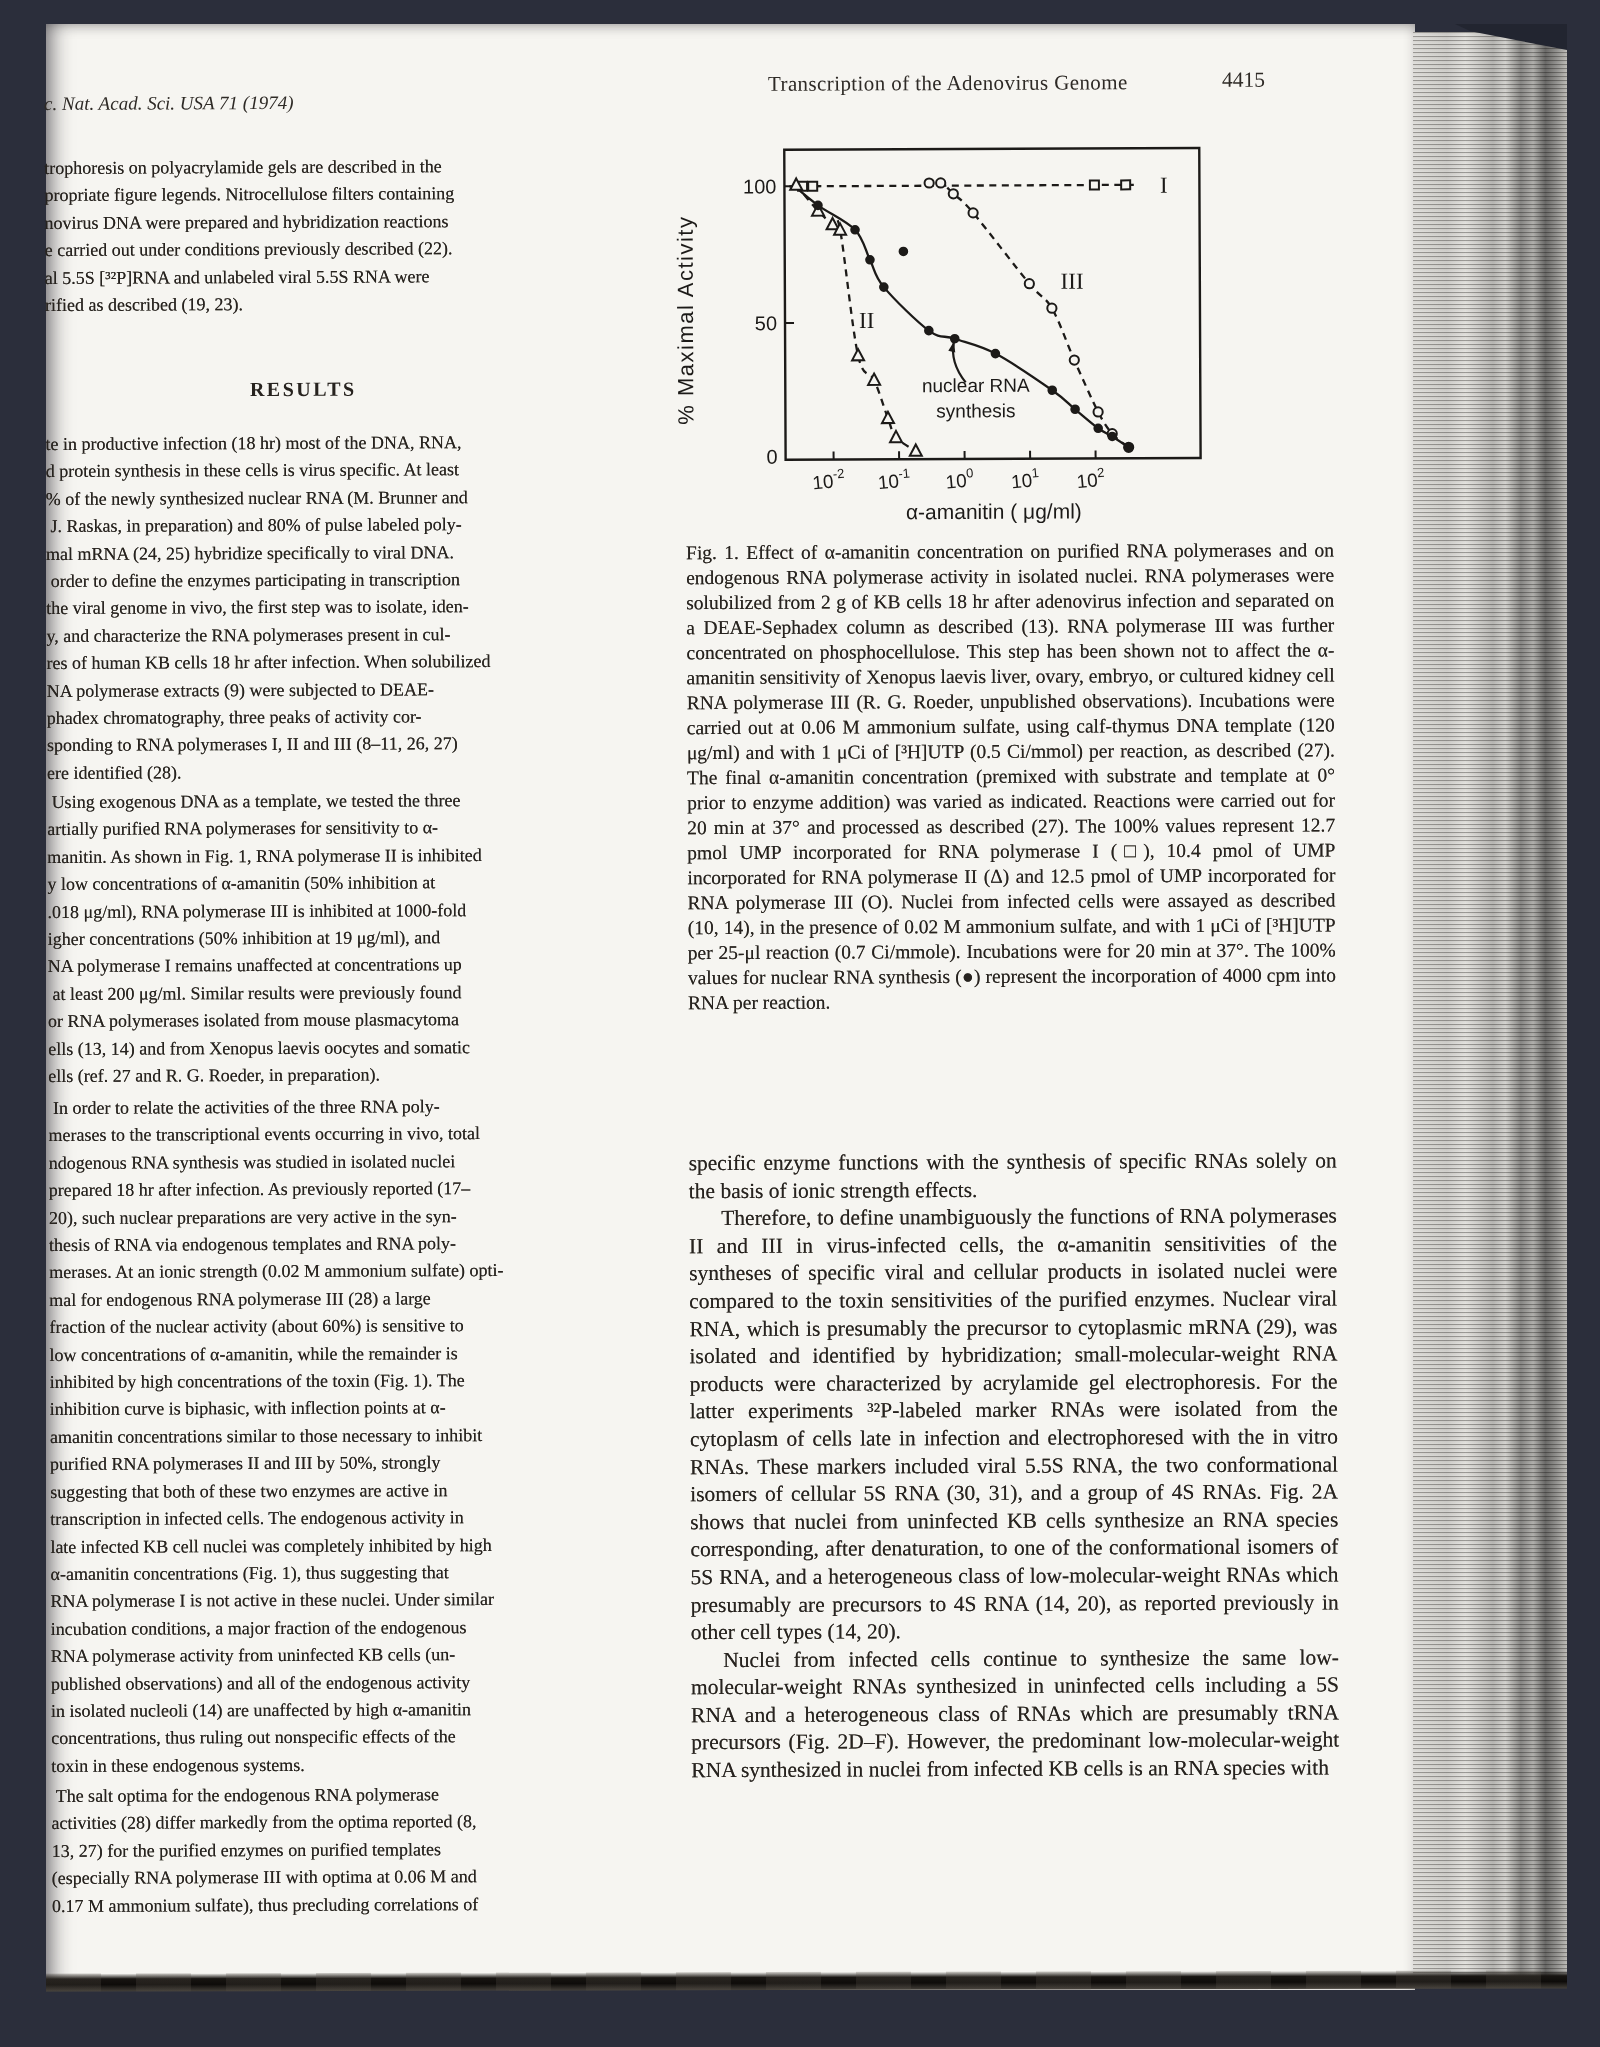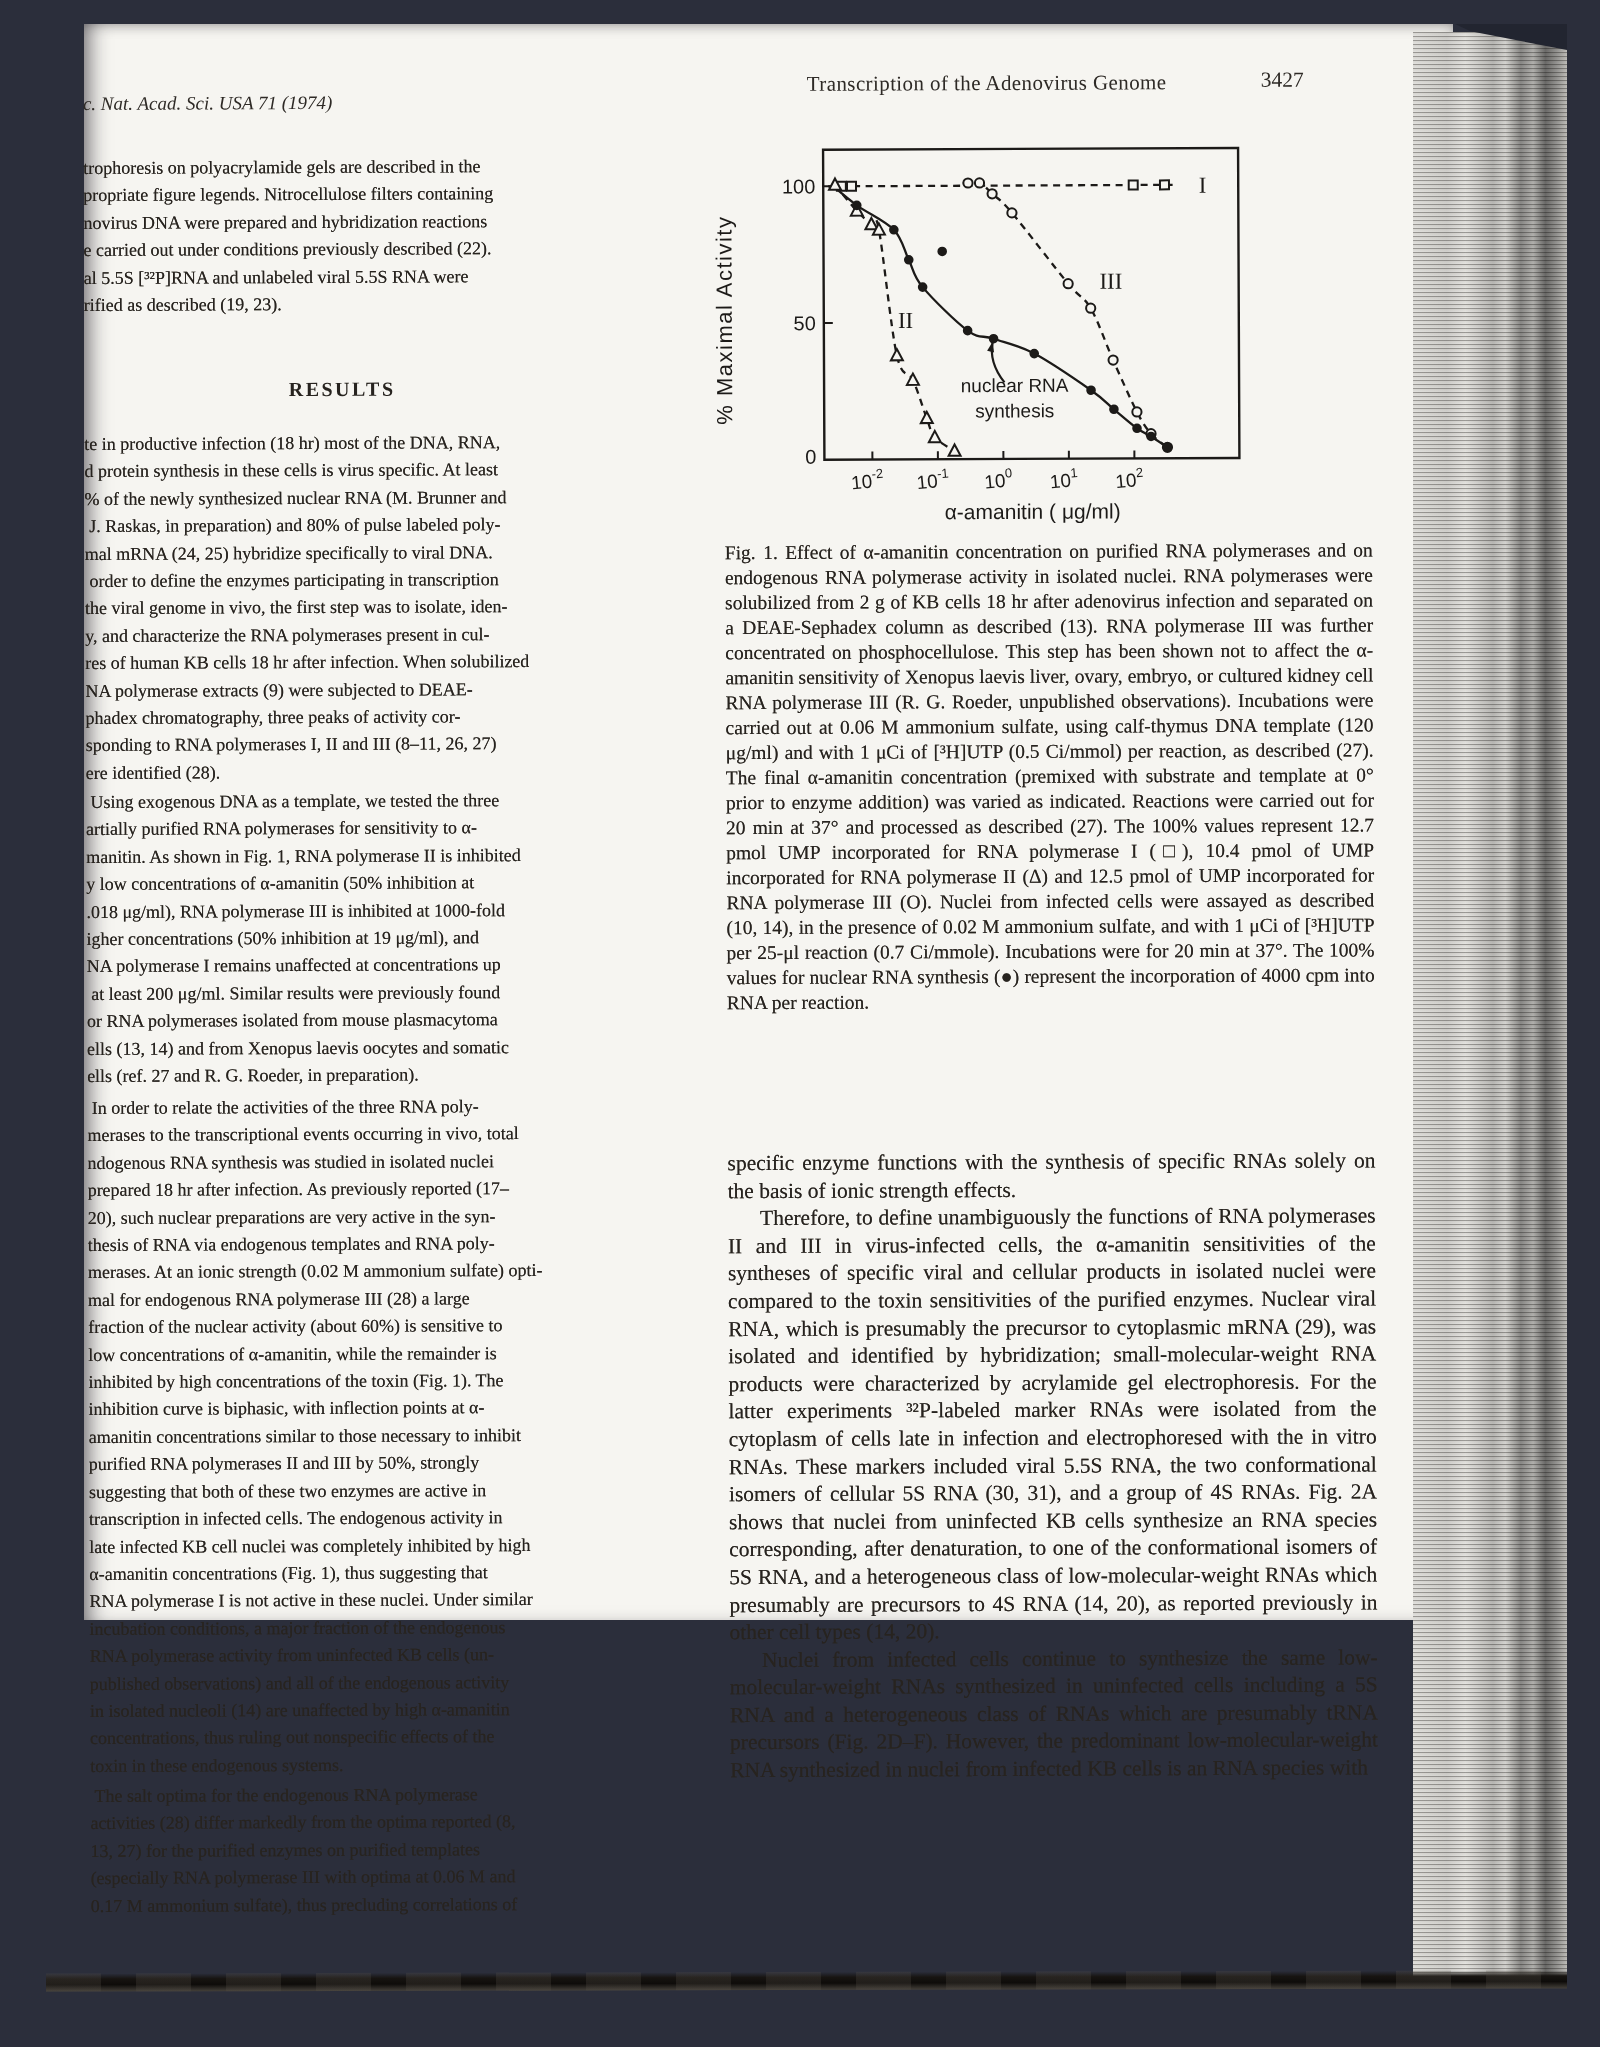--- a/index.html
+++ b/index.html
@@ -2,26 +2,25 @@
 <html><head>
 <meta charset="utf-8">
 <style>
   html,body{margin:0;padding:0;}
   body{
     width:1600px;height:2047px;position:relative;overflow:hidden;
     background:#2b2e3b;
     font-family:"Liberation Serif", serif;
   }
   .page{
-    position:absolute;left:46px;top:24px;width:1369px;height:1596px;
+    position:absolute;left:46px;top:24px;width:1369px;height:1966px;
     background:#f6f5f1;
     box-shadow: inset 16px 0 22px -12px rgba(25,22,30,0.65),
                 inset -8px 0 14px -10px rgba(25,22,30,0.30),
                 inset 0 10px 14px -10px rgba(25,22,30,0.35);
-    margin-left: 38px;
   }
   .content{position:absolute;left:0;top:0;width:100%;height:100%;transform:rotate(-0.25deg);}
   p{margin:0;}
   .abs{position:absolute;}
   .hdr-title{left:726px;top:48px;font-size:21px;color:#2e2a26;letter-spacing:0.4px;}
   .hdr-num{left:1180px;top:46px;font-size:21.5px;color:#2e2a26;}
   .journal-line{left:2px;top:66px;font-style:italic;font-size:19px;color:#2e2a26;}
   .leftblock{left:2px;width:516px;overflow:hidden;}
   .pre{white-space:pre;font-size:18px;line-height:27.4px;color:#27231f;text-shadow:0 0 0.4px rgba(45,40,34,0.8);}
   .results{left:2px;top:352px;width:516px;text-align:center;font-weight:bold;font-size:20px;letter-spacing:2.5px;color:#27231f;}
@@ -55,21 +54,21 @@
     transform:rotate(-0.12deg);
   }
 </style>
 </head>
 <body>
 
 <div class="page">
   <div class="content">
 
     <div class="abs hdr-title">Transcription of the Adenovirus Genome</div>
-    <div class="abs hdr-num">3427</div>
+    <div class="abs hdr-num">4415</div>
 
     <div class="abs journal-line">c. Nat. Acad. Sci. USA 71 (1974)</div>
 
     <div class="abs leftblock" style="top:128px;">
       <p class="pre">trophoresis on polyacrylamide gels are described in the
 propriate figure legends. Nitrocellulose filters containing
 novirus DNA were prepared and hybridization reactions
 e carried out under conditions previously described (22).
 al 5.5S [³²P]RNA and unlabeled viral 5.5S RNA were
 rified as described (19, 23).</p>

